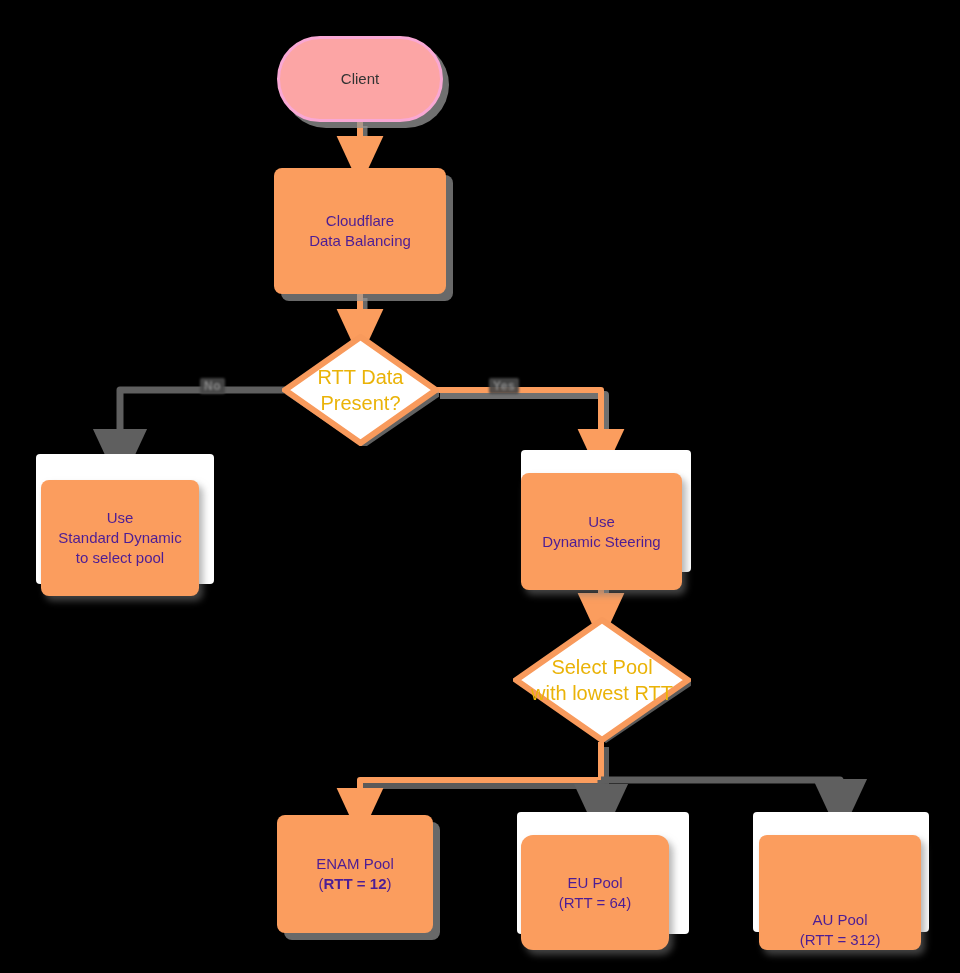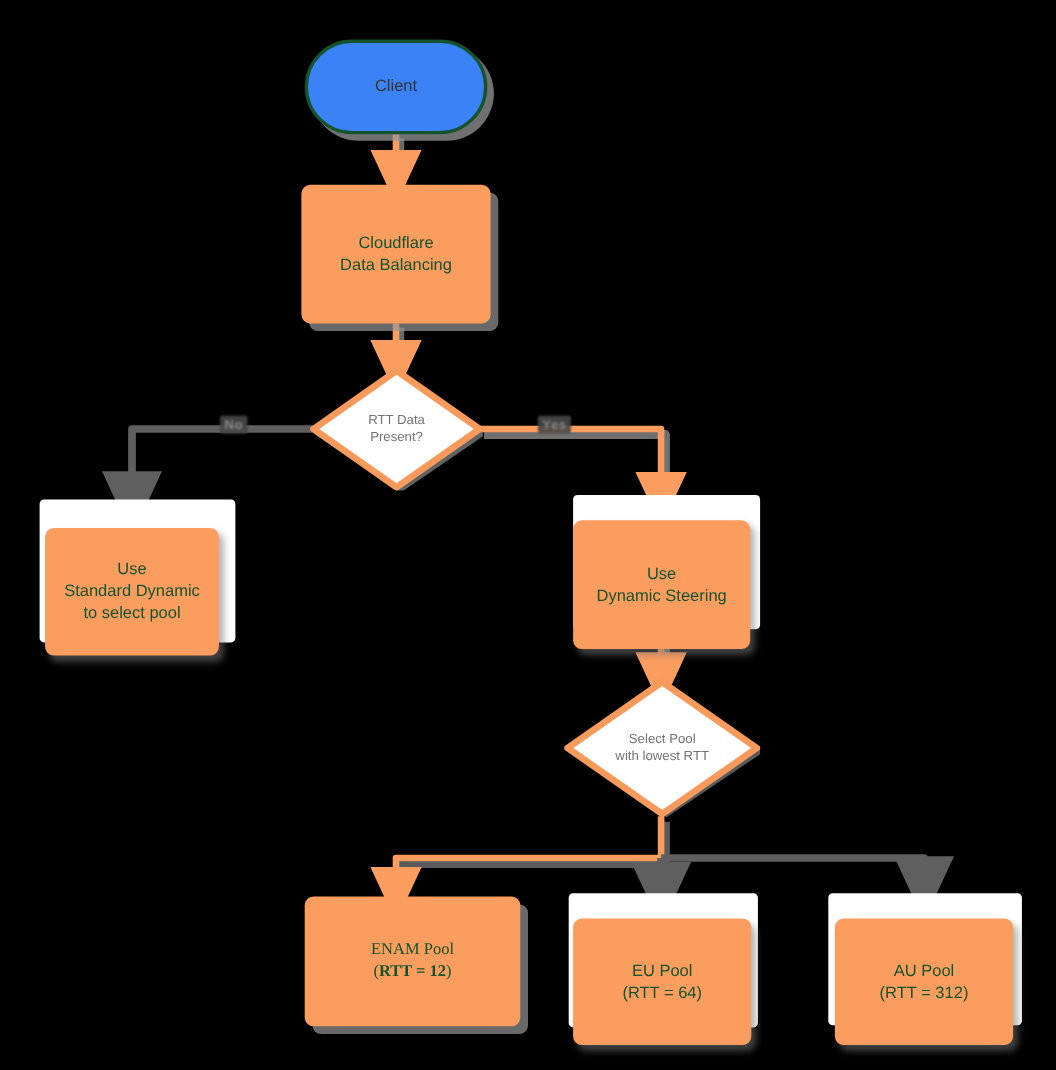--- a/index.html
+++ b/index.html
@@ -12,34 +12,34 @@
   svg#edges{position:absolute;left:0;top:0;width:960px;height:973px;}
 
   .node{position:absolute;box-sizing:border-box;display:flex;align-items:center;
         justify-content:center;text-align:center;line-height:1.32;}
 
   
   .card-bg{position:absolute;background:#fff;border-radius:4px;}
 
   
   .n-stadium{
-    background:#3b82f6;border:3px solid #14532d;border-radius:999px;
+    background:#fca5a5;border:3px solid #f9a8d4;border-radius:999px;
     color:#333;font-size:15px;
     box-shadow:6px 6px 0 0 rgba(150,150,150,.75);
   }
   
   .n-proc{
-    background:#fb9d5e;border-radius:8px;color:#14532d;font-size:15px;
+    background:#fb9d5e;border-radius:8px;color:#4c1d95;font-size:15px;
     box-shadow:7px 7px 0 0 rgba(150,150,150,.7);
   }
   .n-proc.soft{box-shadow:4px 5px 7px 0 rgba(120,120,120,.55);margin-top:20px;}
   
   .n-diamond{background:transparent;}
   .n-diamond .dshape{position:absolute;left:0;top:0;width:100%;height:100%;}
-  .n-diamond .dtext{position:relative;z-index:2;color:#737373;font-size:12px;
+  .n-diamond .dtext{position:relative;z-index:2;color:#eab308;font-size:20px;
       width:100%;text-align:center;}
 
   .edge-label{
     position:absolute;color:#555;font-size:12px;
     background:rgba(70,70,70,.92);color:#8a8a8a;
     padding:1px 4px;border-radius:2px;
     filter:blur(1.1px);letter-spacing:.5px;
     font-weight:bold;
   }
   .b{font-weight:bold;}
@@ -143,41 +143,41 @@
     <svg class="dshape" viewBox="0 0 178 126" preserveAspectRatio="none">
       <polygon points="93,6 182,66 93,126 4,66" fill="#969696" opacity=".6"></polygon>
       <polygon points="89,3 175,63 89,123 3,63" fill="#ffffff" stroke="#f89a5c" stroke-width="6"></polygon>
     </svg>
     <div class="dtext">
       <div>Select Pool</div>
       <div>with lowest RTT</div>
     </div>
   </div>
 
-  <div class="node n-proc" style="left:277px;top:815px;width:196px;height:118px;font-family:Liberation Serif, serif;">
+  <div class="node n-proc" style="left:277px;top:815px;width:156px;height:118px;">
     <div>
       <div>ENAM Pool</div>
       <div>
         <span>(</span><span class="b">RTT = 12</span><span>)</span>
       </div>
     </div>
   </div>
 
   <div class="card-bg" style="left:517px;top:812px;width:172px;height:122px;"></div>
-  <div class="node n-proc soft" style="left:521px;top:815px;width:162px;height:115px;">
+  <div class="node n-proc soft" style="left:521px;top:815px;width:148px;height:115px;border-radius:12px;">
     <div>
       <div>EU Pool</div>
       <div>
         <span>(</span><span>RTT = 64</span><span>)</span>
       </div>
     </div>
   </div>
 
   <div class="card-bg" style="left:753px;top:812px;width:176px;height:120px;"></div>
-  <div class="node n-proc soft" style="left:759px;top:815px;width:162px;height:115px;">
+  <div class="node n-proc soft" style="left:759px;top:815px;width:162px;height:115px;align-items:flex-end;">
     <div>
       <div>AU Pool</div>
       <div>
         <span>(</span><span>RTT = 312</span><span>)</span>
       </div>
     </div>
   </div>
 
 </div>
 

